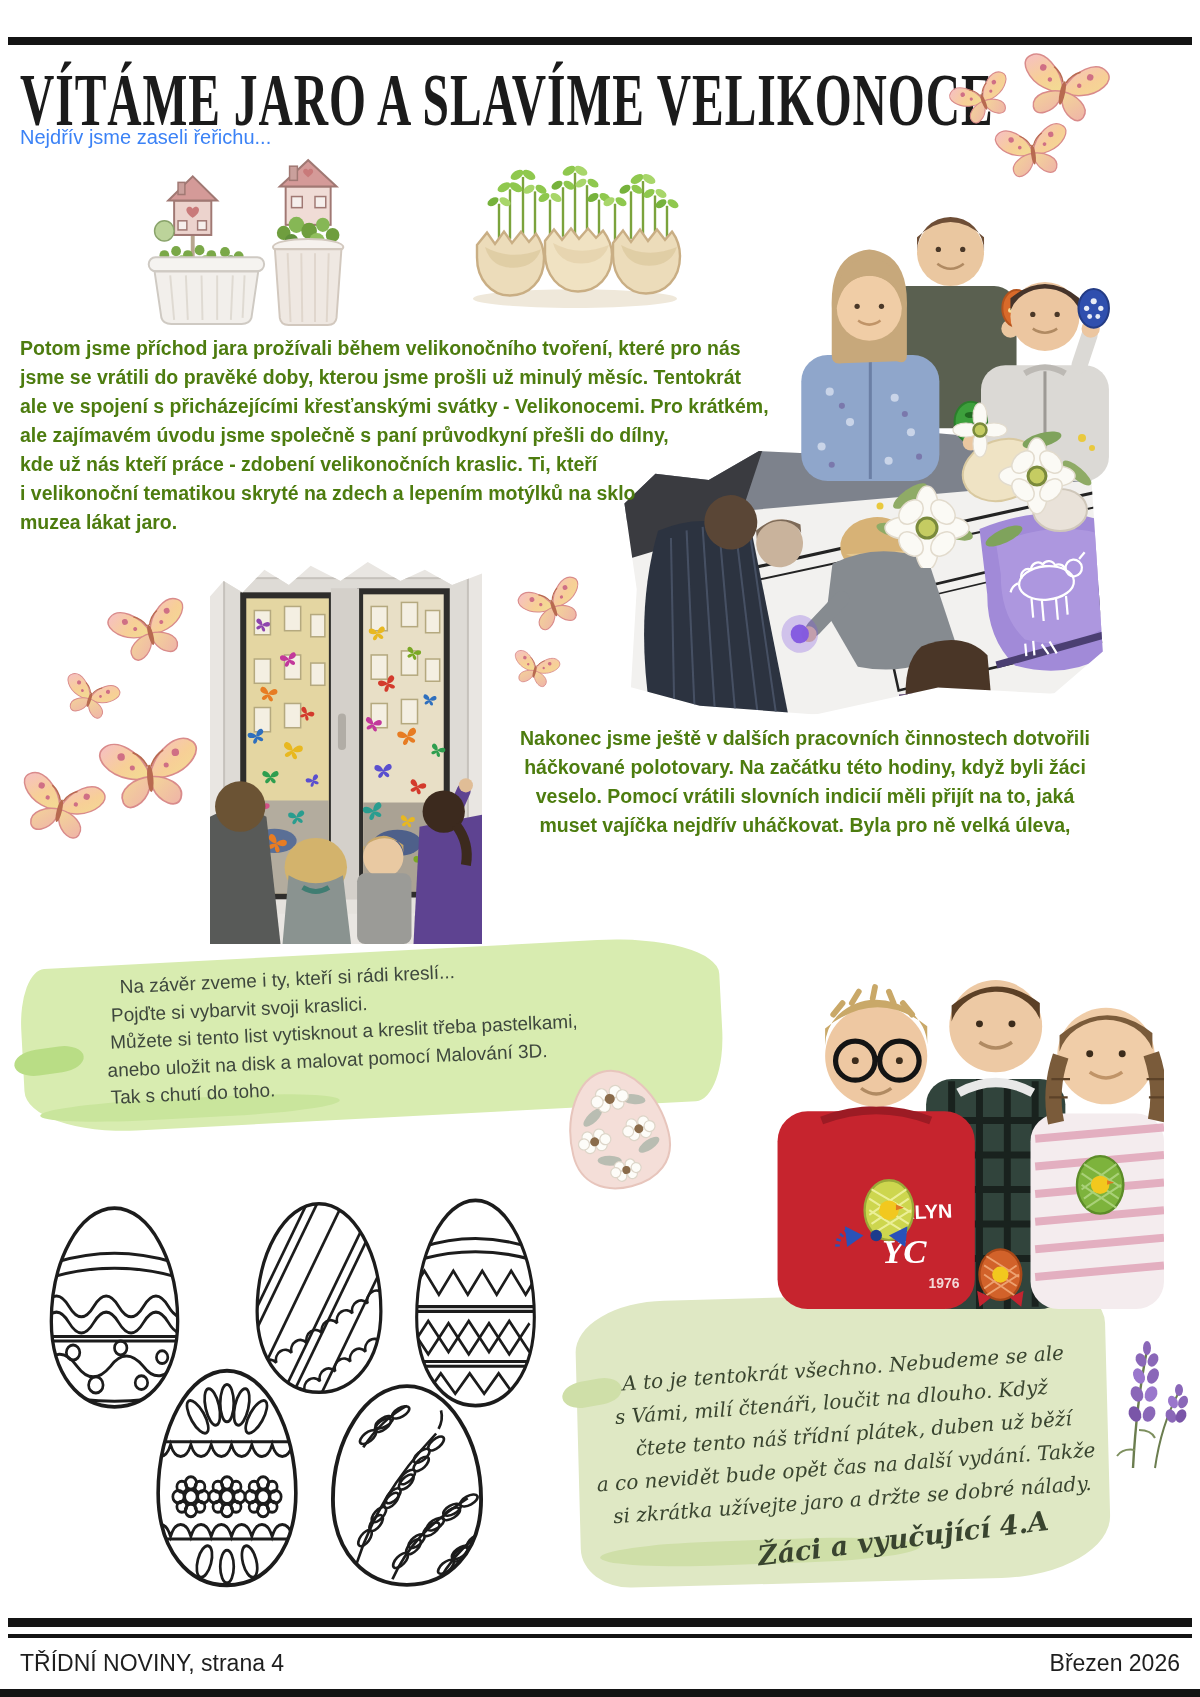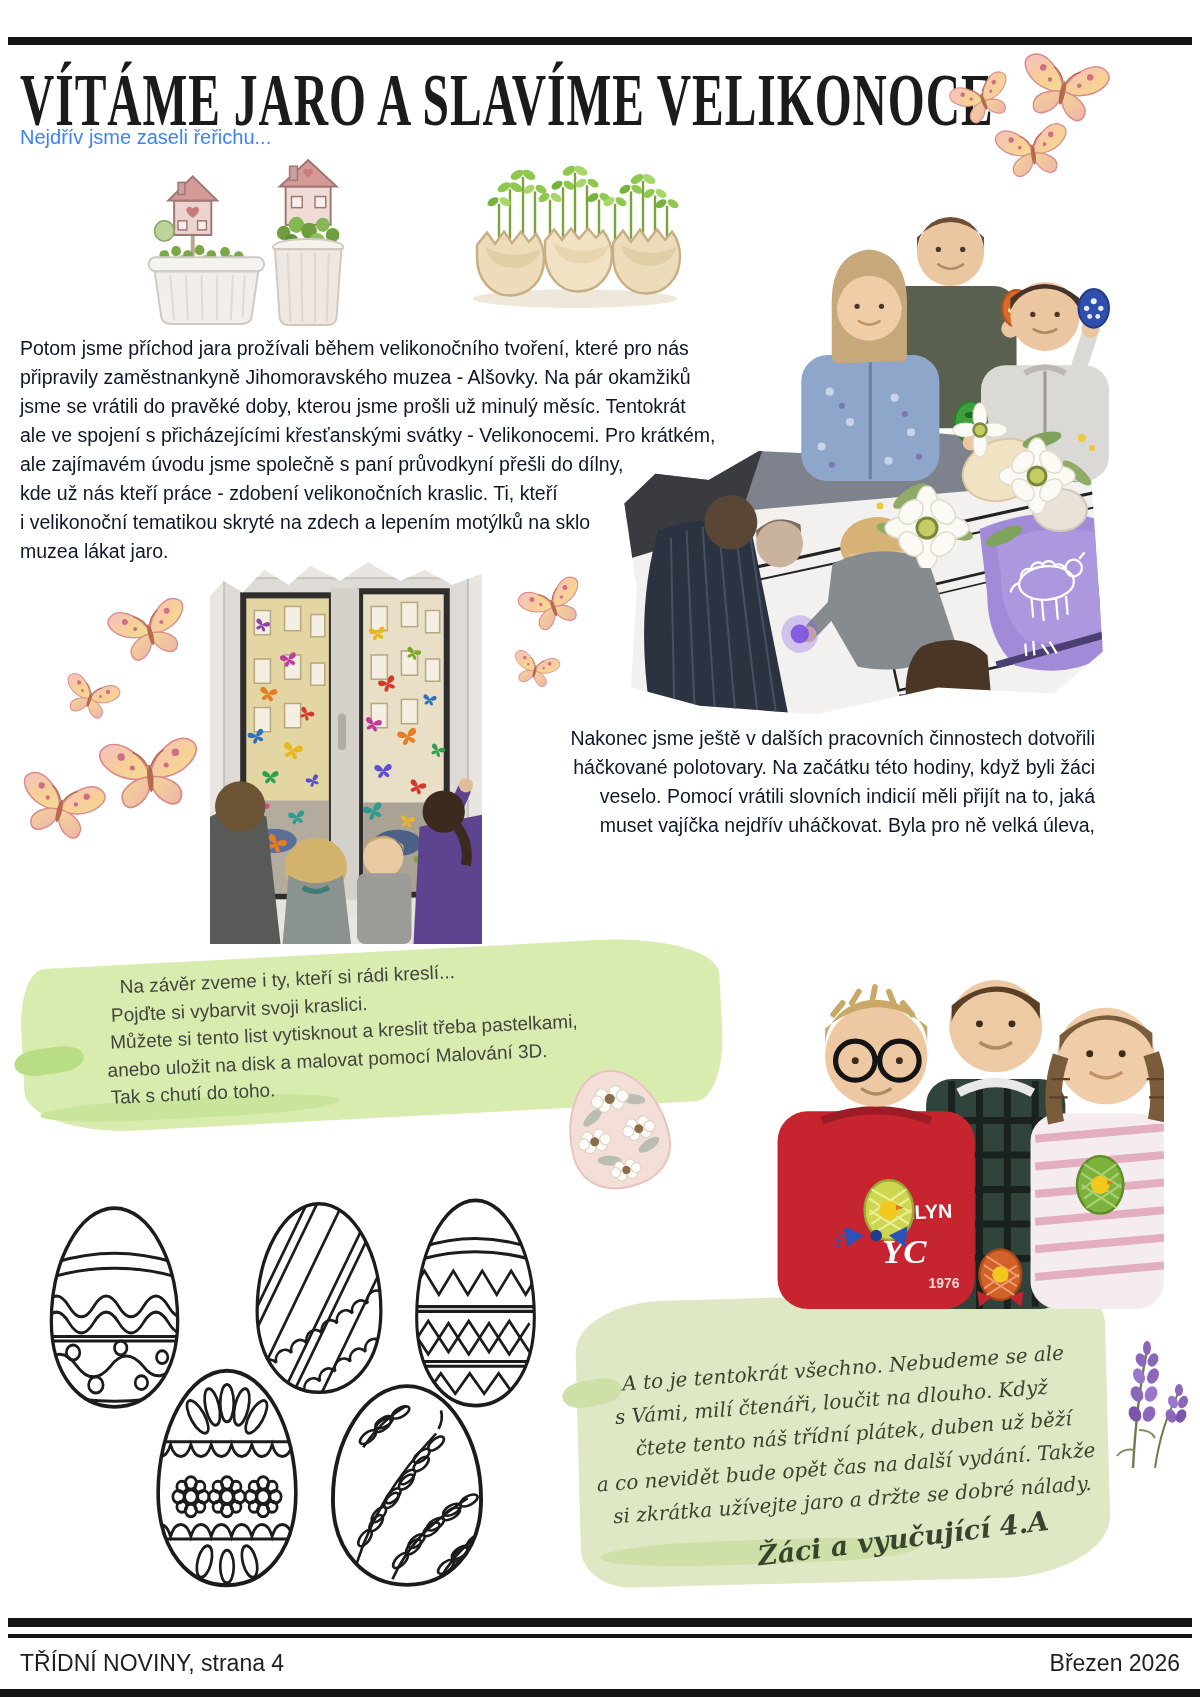--- a/index.html
+++ b/index.html
@@ -4,22 +4,22 @@
 <title>Třídní noviny</title>
 <style>
   html,body{margin:0;padding:0;background:#ffffff;}
   #page{position:relative;width:1200px;height:1697px;margin:0 auto;background:#ffffff;overflow:hidden;
         font-family:"Liberation Sans",sans-serif;color:#474747;}
   .abs{position:absolute;}
   .rule{background:#141414;}
   .title{margin:0;font-family:"Liberation Serif",serif;font-weight:700;font-size:50px;
          letter-spacing:1px;color:#1b1b1b;transform:scale(0.95,1.5);transform-origin:0 0;white-space:nowrap;}
   .subtitle{font-size:20px;color:#3b82f6;}
-  .para .pline{white-space:nowrap;font-size:19.5px;line-height:29px;color:#0f172a;}
-  .para-right{text-align:right;}
+  .para .pline{white-space:nowrap;font-size:19.5px;line-height:29px;color:#4d7c0f;font-weight:bold;}
+  .para-right{text-align:center;}
   .inv-block{background:#d8ecb0;border-radius:26px 120px 30px 110px / 60px 40px 70px 45px;
              transform:rotate(-3deg);}
   .inv-dab{background:#b9dd85;border-radius:40%/60%;}
   .inv-dab2{background:#c9e59c;border-radius:50%/70%;}
   .inv-text .pline{white-space:nowrap;font-size:19px;line-height:27.5px;color:#3e473d;}
   .inv-text .pline:nth-child(1){margin-left:92px;}
   .inv-text .pline:nth-child(2){margin-left:82px;}
   .inv-text .pline:nth-child(3){margin-left:80px;}
   .inv-text .pline:nth-child(4){margin-left:76px;}
   .inv-text .pline:nth-child(5){margin-left:78px;}
@@ -277,21 +277,20 @@
   <div class="abs" style="left:935px;top:52px;width:190px;height:135px;z-index:3;">
     <svg width="190" height="135" viewBox="0 0 190 135">
       <use href="#wbf" transform="translate(48,48) rotate(-22) scale(1.05)"></use>
       <use href="#wbf" transform="translate(128,38) rotate(12) scale(1.5)"></use>
       <use href="#wbf" transform="translate(98,100) rotate(-8) scale(1.25)"></use>
     </svg>
   </div>
 
   <div class="abs para" style="left:20px;top:334px;z-index:6;">
       <div class="pline">Potom jsme příchod jara prožívali během velikonočního tvoření, které pro nás</div>
-      <div class="pline">připravily zaměstnankyně Jihomoravského muzea - Alšovky. Na pár okamžiků</div>
       <div class="pline">jsme se vrátili do pravěké doby, kterou jsme prošli už minulý měsíc. Tentokrát</div>
       <div class="pline">ale ve spojení s přicházejícími křesťanskými svátky - Velikonocemi. Pro krátkém,</div>
       <div class="pline">ale zajímavém úvodu jsme společně s paní průvodkyní přešli do dílny,</div>
       <div class="pline">kde už nás kteří práce - zdobení velikonočních kraslic. Ti, kteří</div>
       <div class="pline">i velikonoční tematikou skryté na zdech a lepením motýlků na sklo</div>
       <div class="pline">muzea lákat jaro.</div>
     </div>
 
   <div class="abs photo" style="left:622px;top:440px;width:478px;height:270px;transform:rotate(-5deg);
               clip-path:polygon(2% 16%, 9% 6%, 20% 10%, 31% 1%, 52% 6%, 68% 0%, 84% 5%, 100% 2%, 99% 86%, 88% 100%, 64% 94%, 38% 100%, 14% 93%, 0 84%, 3% 48%);">

